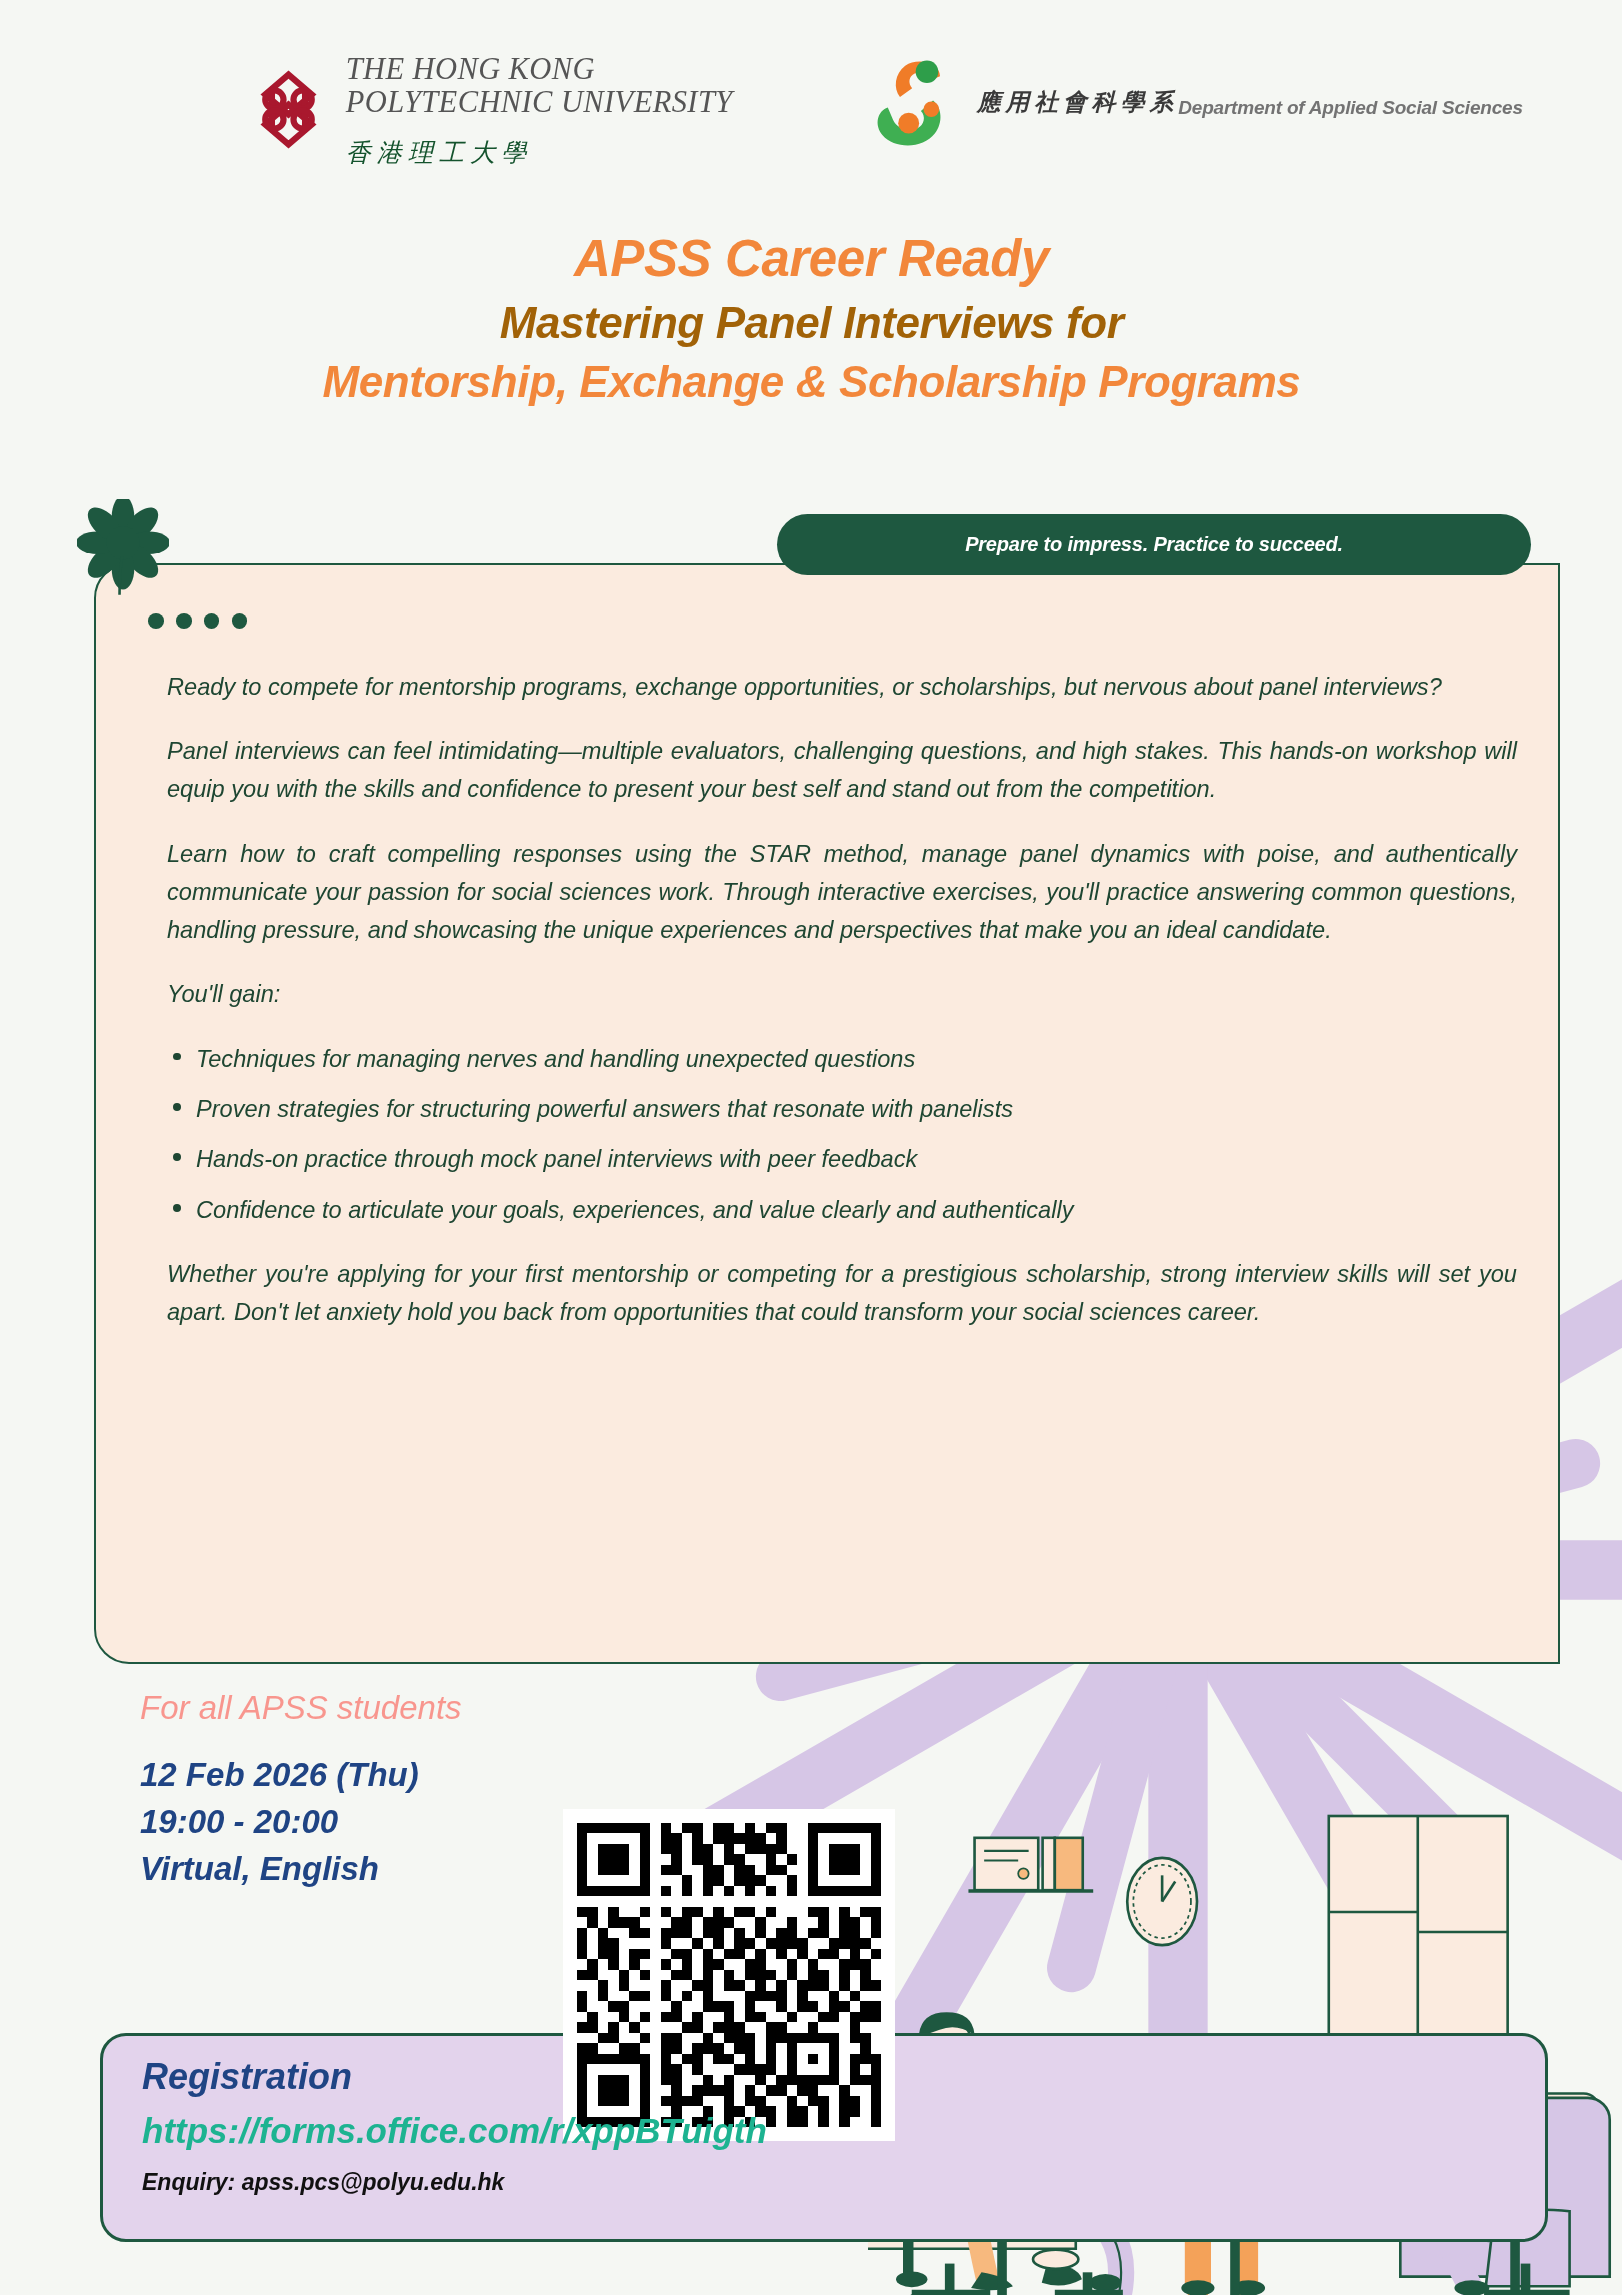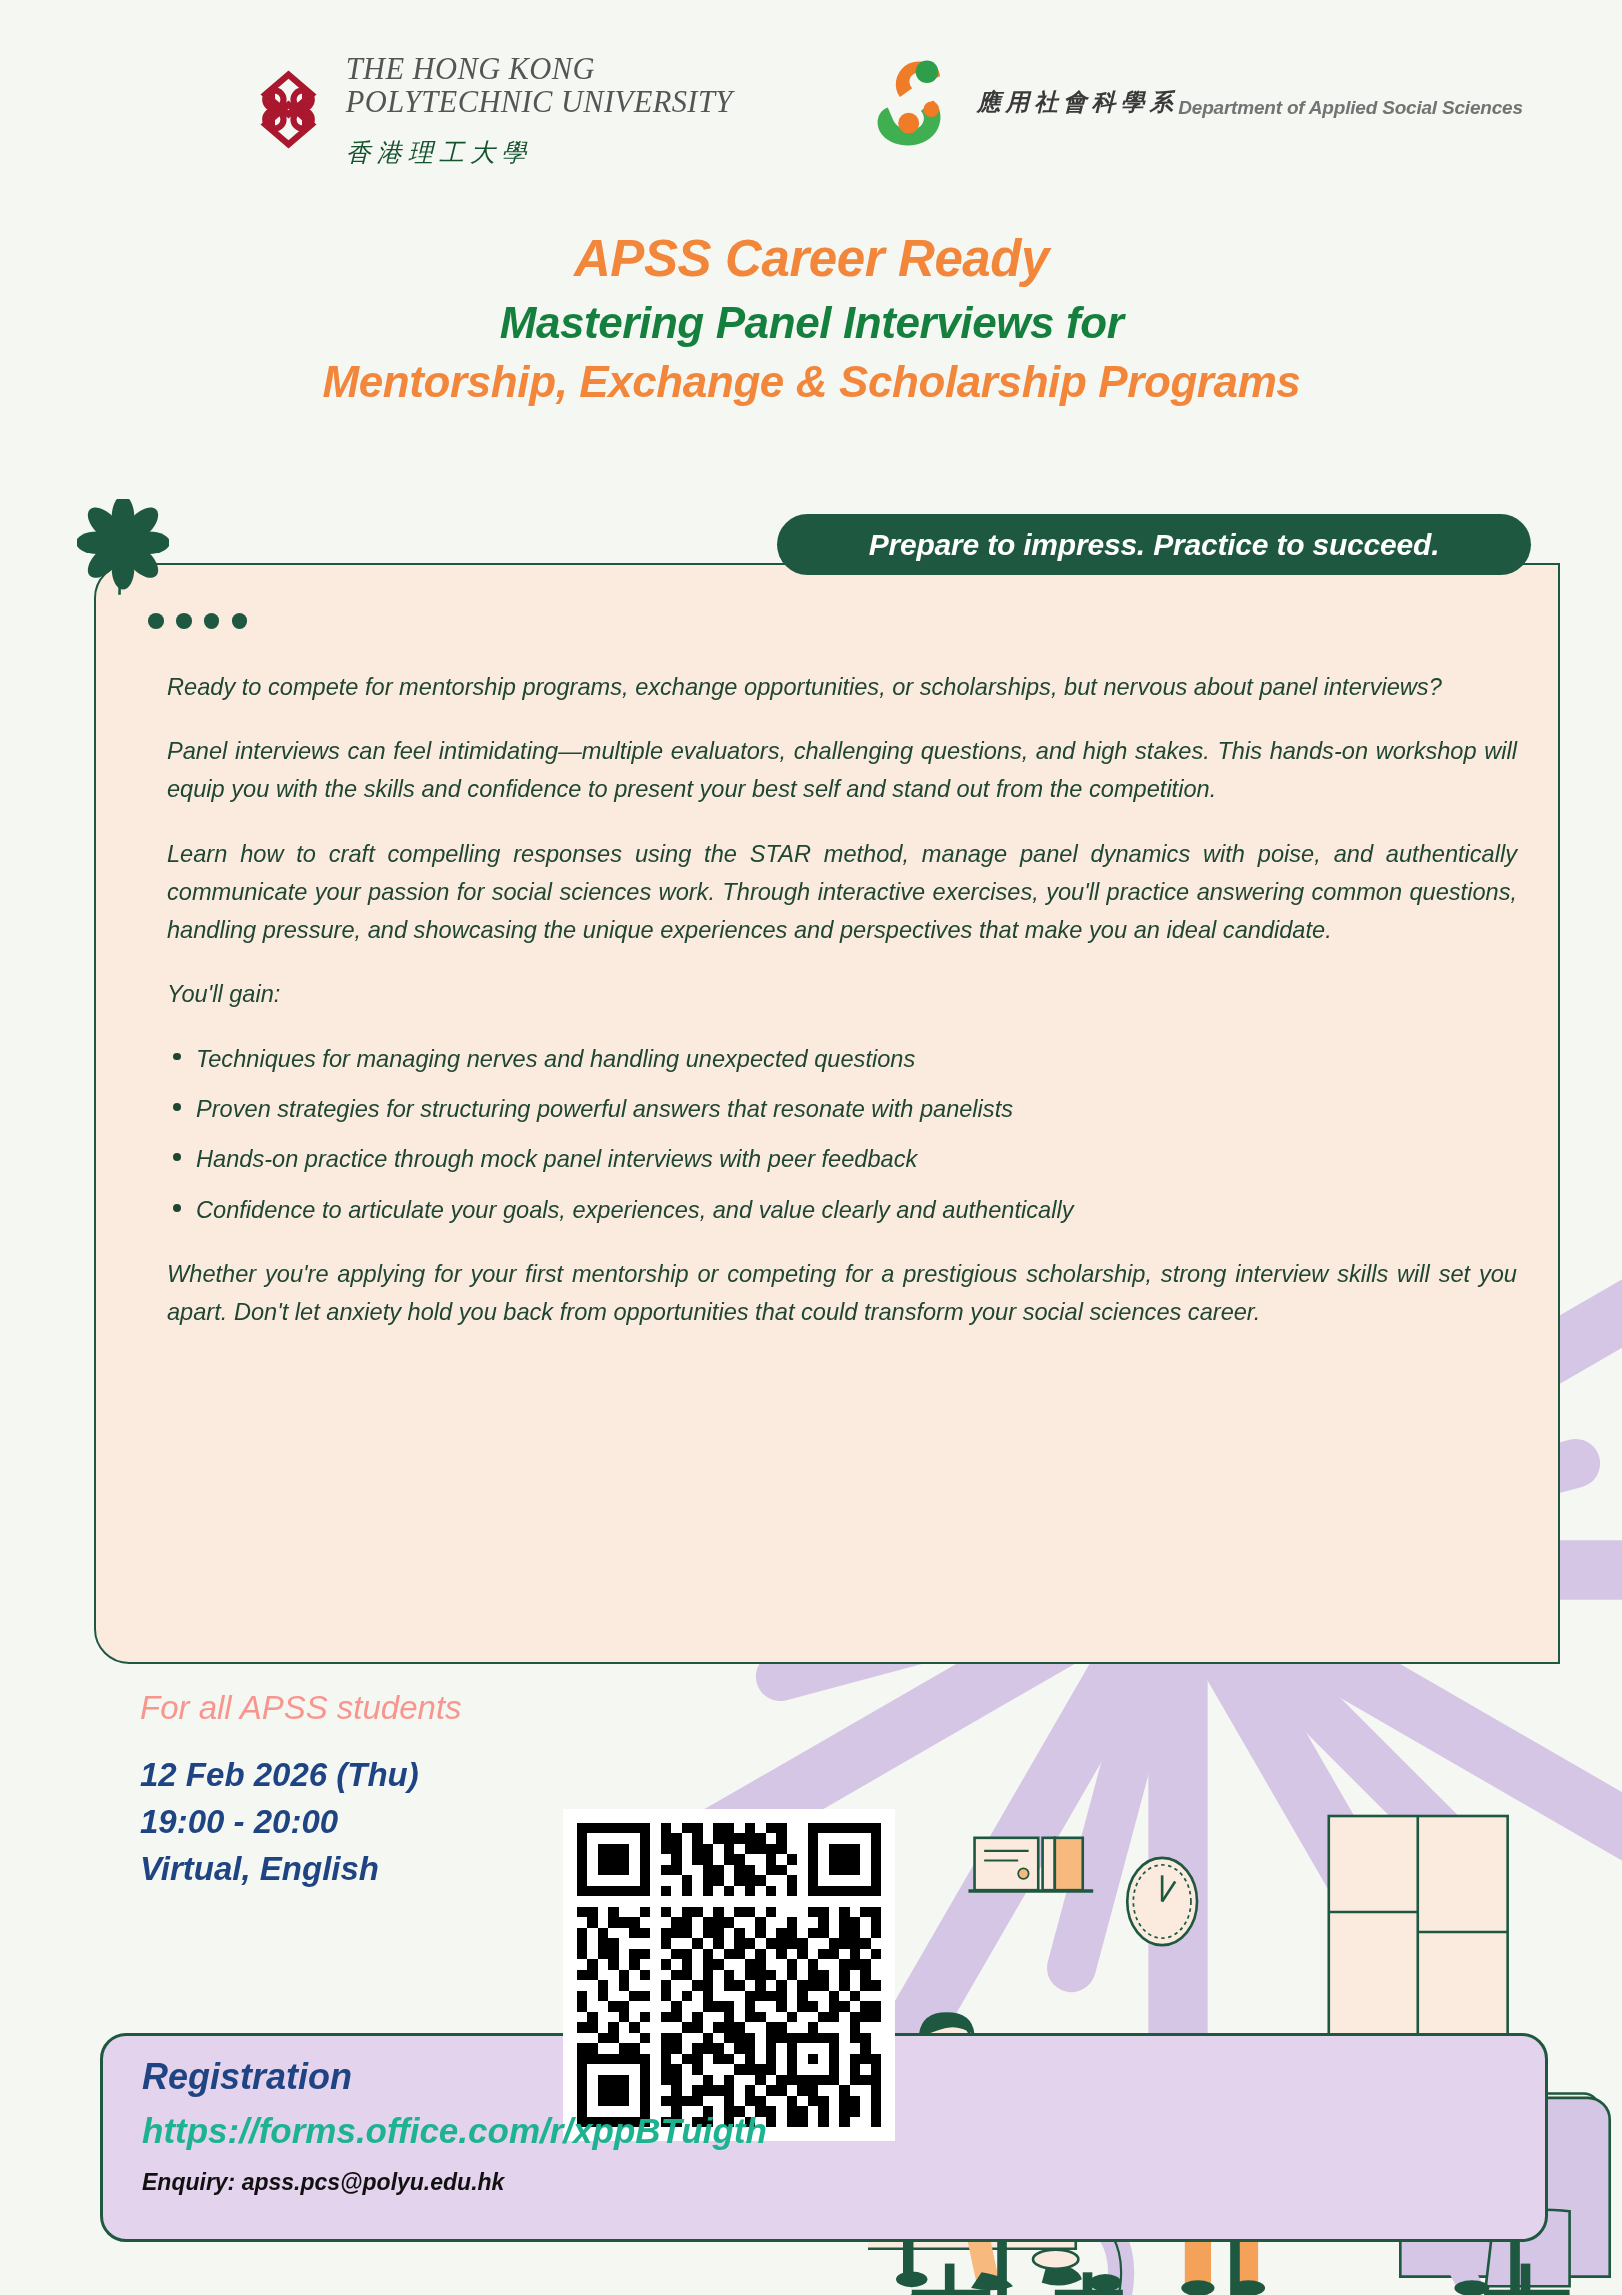--- a/index.html
+++ b/index.html
@@ -25,21 +25,21 @@
 
   .apss-logo { position:absolute; left:872px; top:12.2px; display:flex; align-items:center; gap:8.7px; }
   .apss-mark { width:96px; height:94px; }
   .apss-text { display:flex; flex-direction:row; line-height:1.0; }
   .apss-zh { font-family:"DejaVu Sans", sans-serif; font-weight:bold; font-size:23.6px; color:#3a3a3a; letter-spacing:5.2px; }
   .apss-en { font-family:"Liberation Sans", sans-serif; font-weight:bold; font-size:19px; color:#737373; letter-spacing:-0.2px; margin-top:7px; }
 
   
   .title-block { position:absolute; top:229px; left:0; width:100%; text-align:center; }
   .title-l1 { font-size:51px; font-weight:bold; color:#F2873B; letter-spacing:-0.4px; }
-  .title-l2 { font-size:44px; font-weight:bold; color:#15803d; margin-top:9.6px; letter-spacing:-0.4px; }
+  .title-l2 { font-size:44px; font-weight:bold; color:#a16207; margin-top:9.6px; letter-spacing:-0.4px; }
   .title-l3 { font-size:44px; font-weight:bold; color:#F2873B; margin-top:9.6px; letter-spacing:-0.4px; }
 
   
   .starburst { position:absolute; left:611px; top:1003px; width:1134px; height:1134px; z-index:1; pointer-events:none; }
 
   
   .panel {
     position:absolute; left:94px; top:563px; width:1466px; height:1101px;
     background:#FBEBDF;
     border:2.6px solid #1E5840;
@@ -65,21 +65,21 @@
     content:""; position:absolute; left:26px; top:13px;
     width:7.9px; height:7.9px; border-radius:50%; background:#1E4632;
   }
   .gain-label { margin-bottom:10.5px; }
 
   
   .badge {
     position:absolute; left:777px; top:514px; width:754px; height:61px;
     background:#1E5840; border-radius:30.5px;
     display:flex; align-items:center; justify-content:center;
-    color:#ffffff; font-size:30px; font-weight:bold; letter-spacing:-0.2px;
+    color:#ffffff; font-size:20px; font-weight:bold; letter-spacing:-0.2px;
     z-index:6;
   }
 
   
   .flower { position:absolute; left:77px; top:499px; width:92px; height:96px; z-index:7; }
 
   
   .audience {
     position:absolute; left:140px; top:1689px;
     color:#F8968E; font-size:33px; z-index:5;

